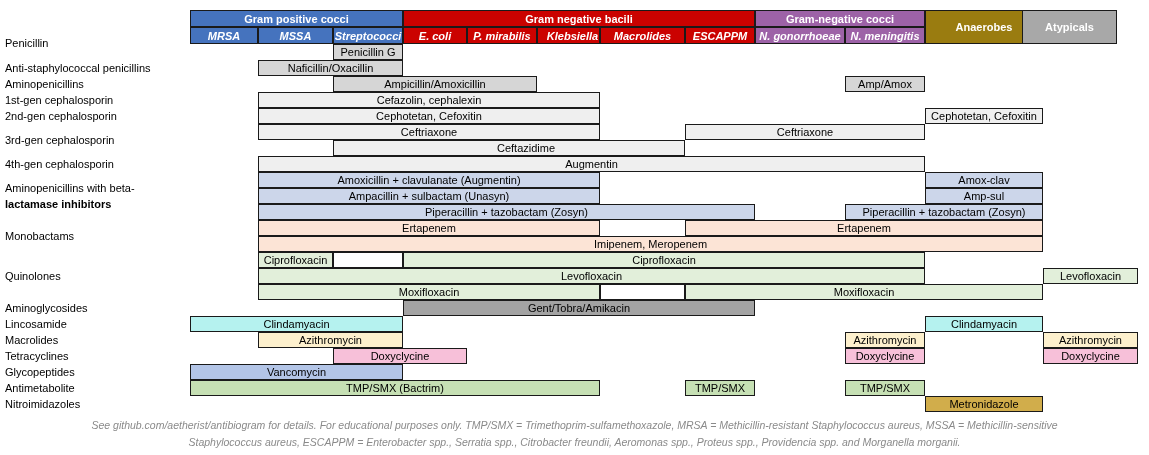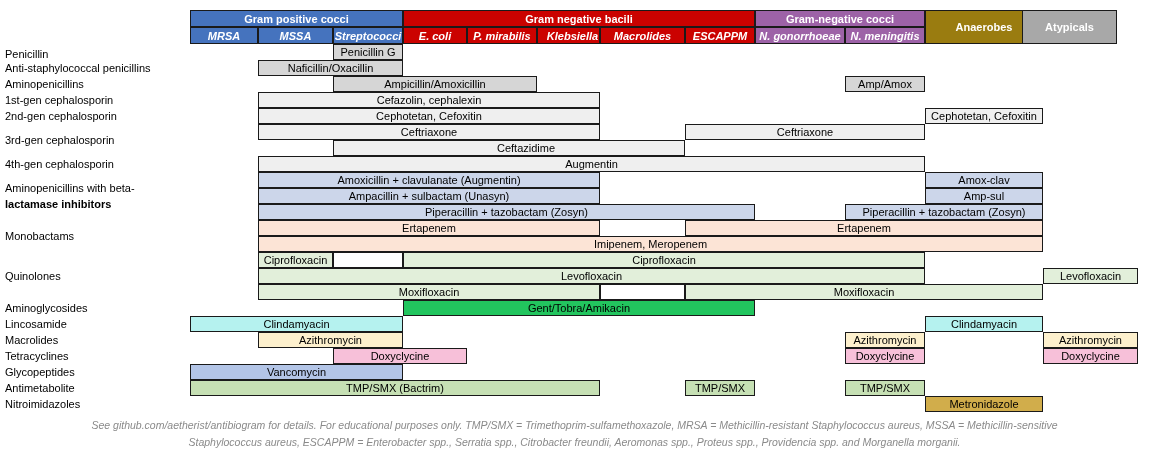--- a/index.html
+++ b/index.html
@@ -62,37 +62,37 @@
       <div class="bar" style="left: 685px; top: 220px; width: 358px; background: rgb(252, 228, 214);">Ertapenem</div>
       <div class="bar" style="left: 258px; top: 236px; width: 785px; background: rgb(252, 228, 214);">Imipenem, Meropenem</div>
       <div class="bar" style="left: 258px; top: 252px; width: 75px; background: rgb(226, 239, 218);">Ciprofloxacin</div>
       <div class="bar" style="left: 333px; top: 252px; width: 70px; background: rgb(255, 255, 255);"></div>
       <div class="bar" style="left: 403px; top: 252px; width: 522px; background: rgb(226, 239, 218);">Ciprofloxacin</div>
       <div class="bar" style="left: 258px; top: 268px; width: 667px; background: rgb(226, 239, 218);">Levofloxacin</div>
       <div class="bar" style="left: 1043px; top: 268px; width: 95px; background: rgb(226, 239, 218);">Levofloxacin</div>
       <div class="bar" style="left: 258px; top: 284px; width: 342px; background: rgb(226, 239, 218);">Moxifloxacin</div>
       <div class="bar" style="left: 600px; top: 284px; width: 85px; background: rgb(255, 255, 255);"></div>
       <div class="bar" style="left: 685px; top: 284px; width: 358px; background: rgb(226, 239, 218);">Moxifloxacin</div>
-      <div class="bar" style="left: 403px; top: 300px; width: 352px; background: #22c55e;">Gent/Tobra/Amikacin</div>
+      <div class="bar" style="left: 403px; top: 300px; width: 352px; background: #a3a3a3;">Gent/Tobra/Amikacin</div>
       <div class="bar" style="left: 190px; top: 316px; width: 213px; background: rgb(181, 242, 239);">Clindamyacin</div>
       <div class="bar" style="left: 925px; top: 316px; width: 118px; background: rgb(181, 242, 239);">Clindamyacin</div>
       <div class="bar" style="left: 258px; top: 332px; width: 145px; background: rgb(253, 240, 205);">Azithromycin</div>
       <div class="bar" style="left: 845px; top: 332px; width: 80px; background: rgb(253, 240, 205);">Azithromycin</div>
       <div class="bar" style="left: 1043px; top: 332px; width: 95px; background: rgb(253, 240, 205);">Azithromycin</div>
       <div class="bar" style="left: 333px; top: 348px; width: 134px; background: rgb(247, 192, 217);">Doxyclycine</div>
       <div class="bar" style="left: 845px; top: 348px; width: 80px; background: rgb(247, 192, 217);">Doxyclycine</div>
       <div class="bar" style="left: 1043px; top: 348px; width: 95px; background: rgb(247, 192, 217);">Doxyclycine</div>
       <div class="bar" style="left: 190px; top: 364px; width: 213px; background: rgb(179, 197, 231);">Vancomycin</div>
       <div class="bar" style="left: 190px; top: 380px; width: 410px; background: rgb(198, 224, 180);">TMP/SMX (Bactrim)</div>
       <div class="bar" style="left: 685px; top: 380px; width: 70px; background: rgb(198, 224, 180);">TMP/SMX</div>
       <div class="bar" style="left: 845px; top: 380px; width: 80px; background: rgb(198, 224, 180);">TMP/SMX</div>
       <div class="bar" style="left: 925px; top: 396px; width: 118px; background: rgb(209, 173, 75);">Metronidazole</div>
     </div>
   <div id="labels">
-      <div class="rowlabel" style="top: 46px;">Penicillin</div>
+      <div class="rowlabel" style="top: 35px;">Penicillin</div>
       <div class="rowlabel" style="top: 60px;">Anti-staphylococcal penicillins</div>
       <div class="rowlabel" style="top: 76px;">Aminopenicillins</div>
       <div class="rowlabel" style="top: 92px;">1st-gen cephalosporin</div>
       <div class="rowlabel" style="top: 108px;">2nd-gen cephalosporin</div>
       <div class="rowlabel" style="top: 132px;">3rd-gen cephalosporin</div>
       <div class="rowlabel" style="top: 156px;">4th-gen cephalosporin</div>
       <div class="rowlabel" style="top: 180px;">Aminopenicillins with beta-</div>
       <div class="rowlabel" style="top: 196px; font-weight: bold;">lactamase inhibitors</div>
       <div class="rowlabel" style="top: 228px;">Monobactams</div>
       <div class="rowlabel" style="top: 268px;">Quinolones</div>

